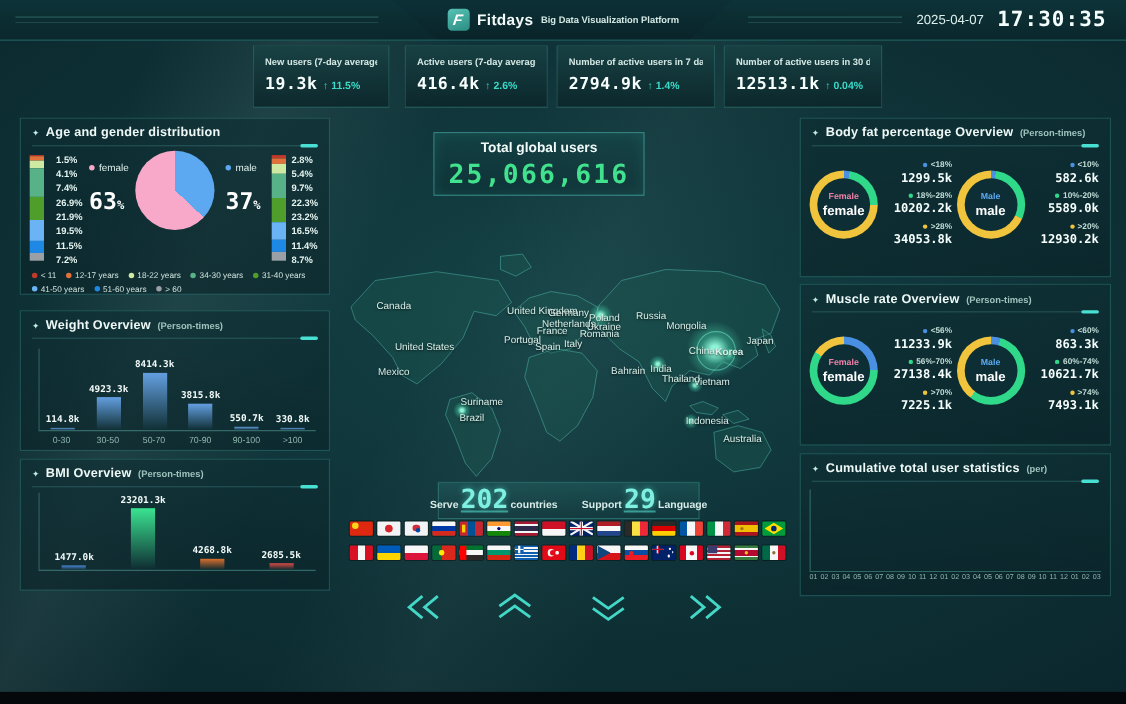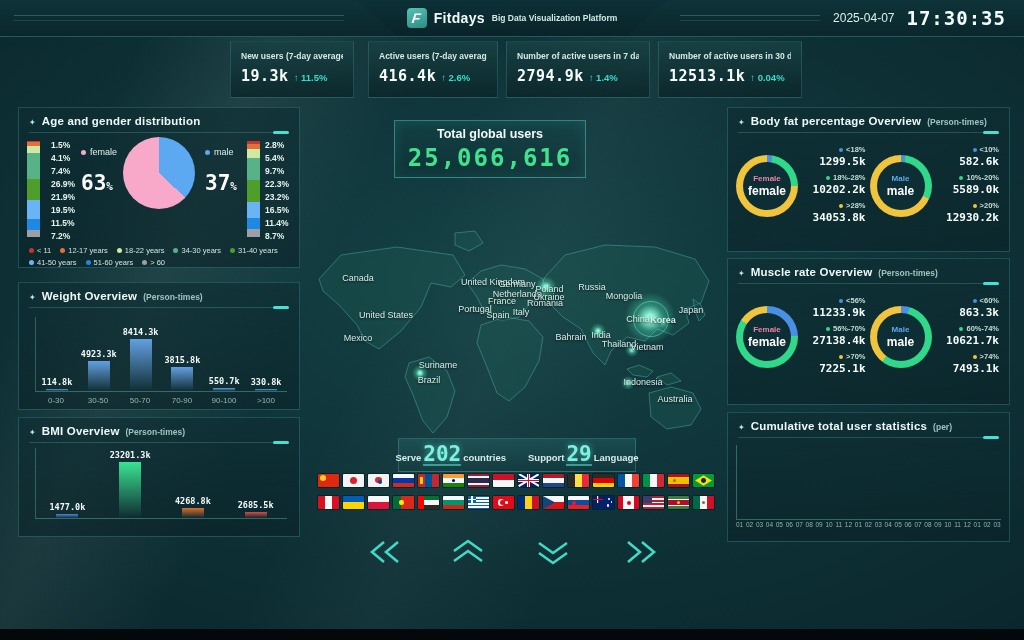--- a/index.html
+++ b/index.html
@@ -96,21 +96,21 @@
     border:1px solid rgba(95,225,212,0.45);box-shadow:0 0 14px rgba(60,220,200,0.12) inset;
     display:flex;flex-direction:column;align-items:center;justify-content:center;gap:3px;}
   .total-label{font-size:12.5px;font-weight:bold;color:#f0faf8;}
   .total-value{font-family:"DejaVu Sans Mono",monospace;font-size:24px;font-weight:bold;color:#41e28e;letter-spacing:2px;}
   .serve-bar{position:absolute;left:398px;top:438px;width:236px;height:32px;
     background:linear-gradient(180deg,rgba(40,110,110,0.38),rgba(20,60,64,0.30));
     border:1px solid rgba(95,225,212,0.25);
     display:flex;align-items:center;justify-content:center;gap:22px;}
   .serve-item{display:flex;align-items:baseline;gap:2px;}
   .serve-word{font-size:9.5px;color:#d8ecE9;font-weight:bold;}
-  .serve-num{font-family:"DejaVu Sans Mono",monospace;font-size:21px;font-weight:bold;color:#7ef0e2;
+  .serve-num{font-family:"DejaVu Sans Mono",monospace;font-size:24px;font-weight:bold;color:#7ef0e2;
     border-bottom:2px solid rgba(90,230,215,0.55);line-height:19px;text-shadow:0 0 6px rgba(90,240,220,0.6);}
   
   .map{position:absolute;left:305px;top:225px;width:420px;height:215px;}
   .map svg{position:absolute;left:0;top:0;}
   .map-label{position:absolute;transform:translate(-50%,-50%);font-size:9px;color:#d9eee8;white-space:nowrap;
     text-shadow:0 1px 2px rgba(0,0,0,0.7);}
   .hotspot{position:absolute;border-radius:50%;}
   .hotring{position:absolute;border:1px solid rgba(120,255,225,0.45);border-radius:50%;}
   
   .flags-row{position:absolute;left:318px;width:400px;display:flex;gap:4px;}

